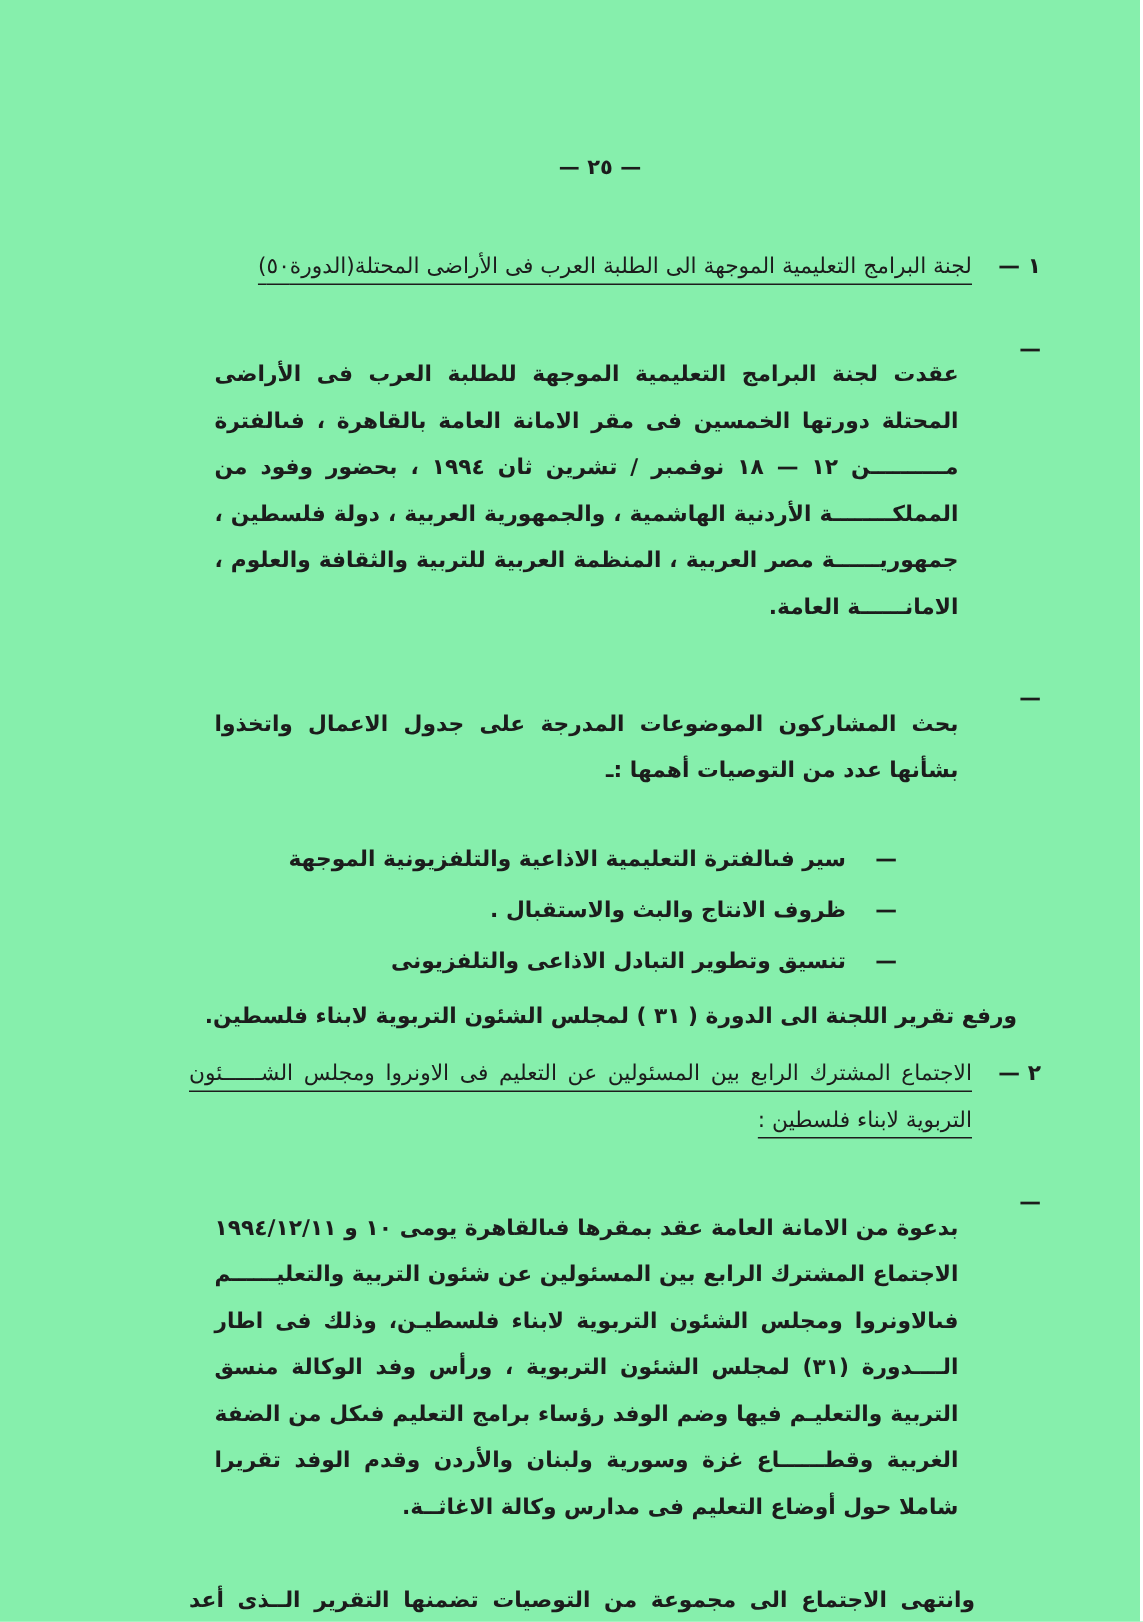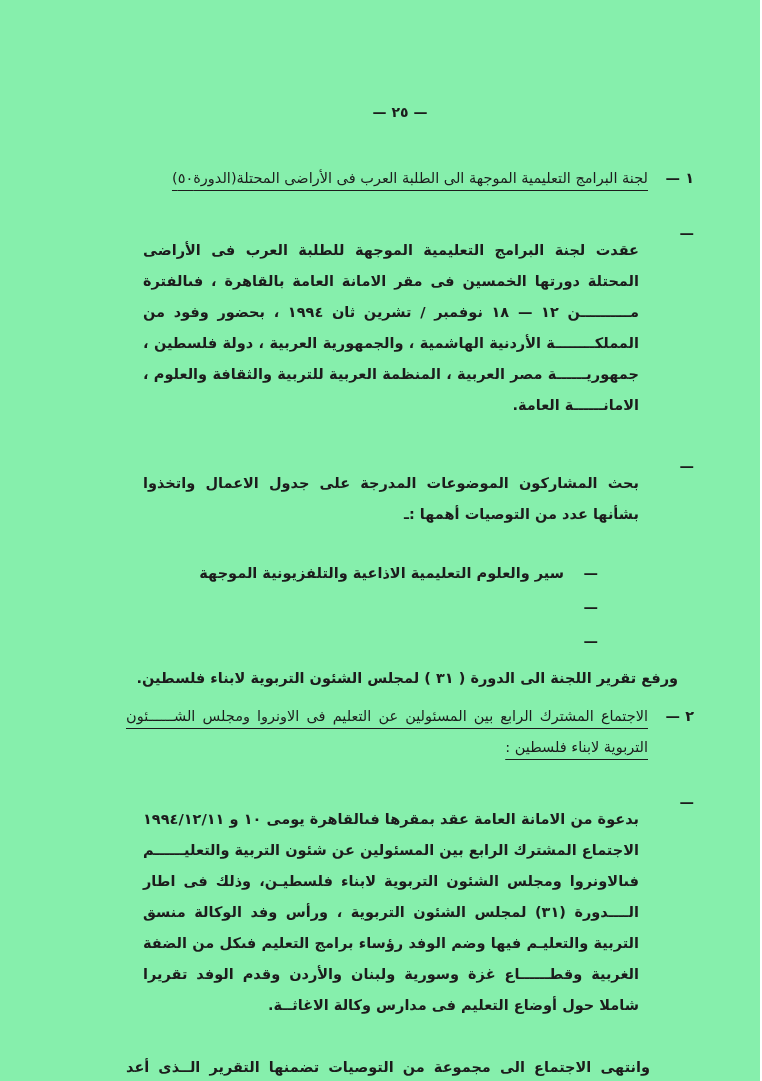--- a/index.html
+++ b/index.html
@@ -124,27 +124,29 @@
     </div>
 
     <div class="para">
       <span class="dash">—</span>
       <p>بحث المشاركون الموضوعات المدرجة على جدول الاعمال واتخذوا بشأنها عدد من التوصيات أهمها :ـ</p>
     </div>
 
     <div class="sub-list">
       <div class="sub-item">
         <span class="dash">—</span>
-        <span class="txt">سير والعلوم التعليمية الاذاعية والتلفزيونية الموجهة</span>
+        <span class="txt">سير فىالفترة التعليمية الاذاعية والتلفزيونية الموجهة</span>
       </div>
       <div class="sub-item">
         <span class="dash">—</span>
+        <span class="txt">ظروف الانتاج والبث والاستقبال .</span>
       </div>
       <div class="sub-item">
         <span class="dash">—</span>
+        <span class="txt">تنسيق وتطوير التبادل الاذاعى والتلفزيونى</span>
       </div>
     </div>
 
     <p class="closing">ورفع تقرير اللجنة الى الدورة ( ٣١ ) لمجلس الشئون التربوية لابناء فلسطين.</p>
 
     <div class="sec-head">
       <span class="sec-num">٢ —</span>
       <h2 class="sec-title">الاجتماع المشترك الرابع بين المسئولين عن التعليم فى الاونروا ومجلس الشــــــئون التربوية لابناء فلسطين :</h2>
     </div>
 

